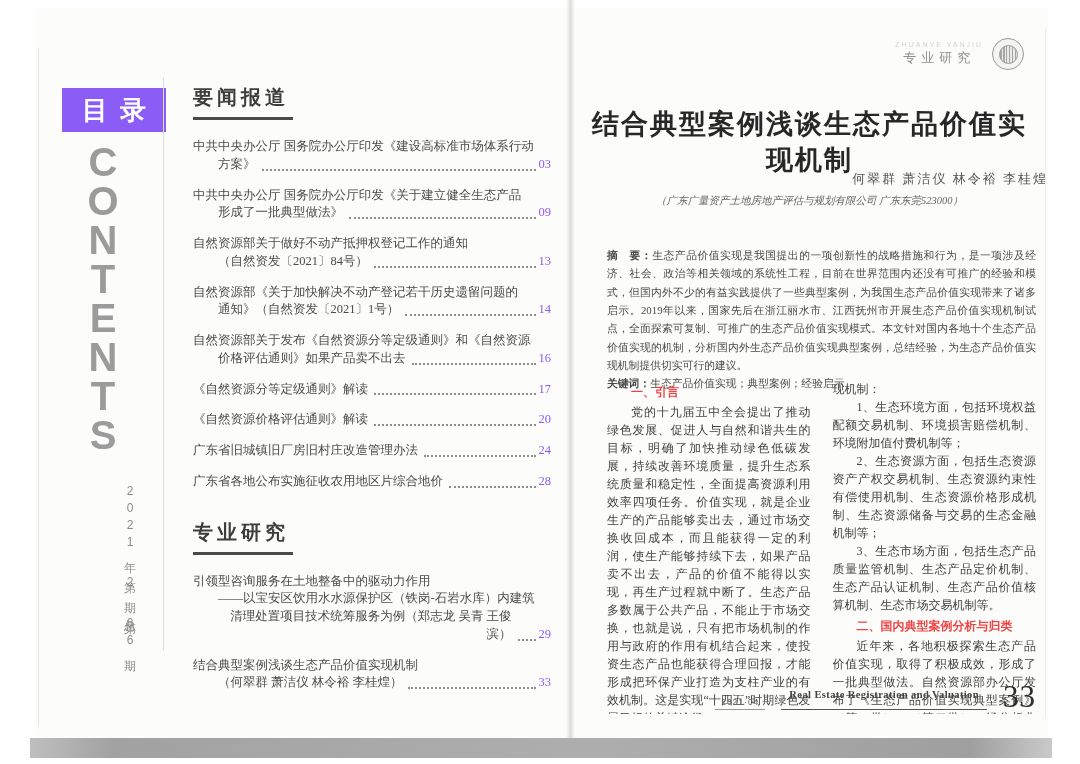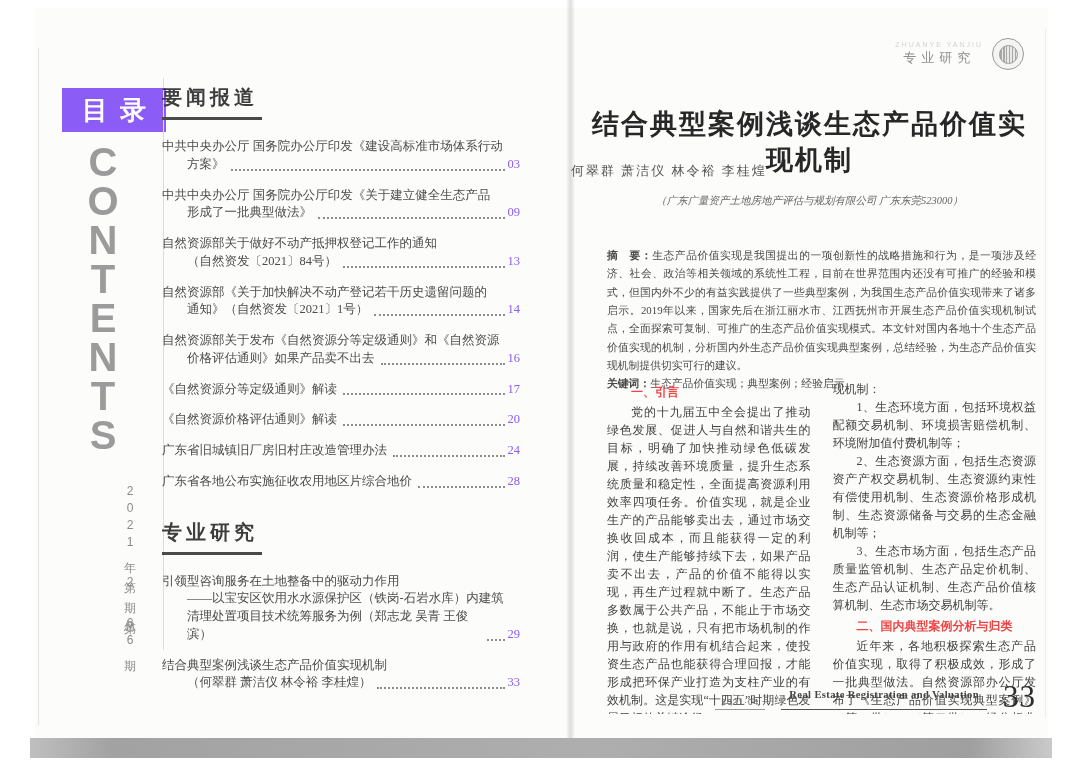--- a/index.html
+++ b/index.html
@@ -23,45 +23,45 @@
               font-family:"Liberation Sans",sans-serif; font-size:26px; font-weight:700;
               letter-spacing:12px; text-indent:12px; }
   .contents-vert { position:absolute; left:48px; top:132px; writing-mode:vertical-rl; text-orientation:upright;
               font-family:"Liberation Sans",sans-serif; font-weight:700; font-size:40px; line-height:1;
               color:#9b9b9b; letter-spacing:-5px; }
   .issue-vert { position:absolute; left:86px; top:476px; writing-mode:vertical-rl; text-orientation:upright;
               font-family:"Liberation Sans",sans-serif; font-size:12px; color:#8a8a8a; letter-spacing:3px; }
   .sidebar-rule { position:absolute; left:128px; top:70px; bottom:88px; width:1px; background:#dcdcdc; }
 
   
-  .toc { position:absolute; left:127px; top:76px; width:358px; }
+  .toc { position:absolute; left:158px; top:76px; width:358px; }
   .toc-section { margin-bottom:28px; }
   .sec-title { font-family:"Liberation Sans",sans-serif; font-size:20px; font-weight:700; color:#3d3d3d;
                letter-spacing:4px; border-bottom:3px solid #4a4a4a; display:inline-block;
                padding:0 4px 6px 0; margin:0 0 18px 0; }
   .toc-item { margin-bottom:13px; font-size:12.5px; color:#4b4b4b; line-height:1.42; }
-  .toc-line { display:flex; align-items:flex-end; }
+  .toc-line { display:flex; align-items:flex-end;text-align:right; }
   .toc-line .t { white-space:pre-wrap; }
   .toc-line.cont .t { padding-left:2em; }
   .leader { flex:1 1 auto; border-bottom:2px dotted #8d8d8d; margin:0 3px 3px 6px; min-width:18px; }
   .pg { color:#8b5cf6; }
 
   
   .corner { position:absolute; top:30px; right:24px; display:flex; align-items:center; gap:9px; }
   .corner-text { text-align:center; }
   .corner-pinyin { font-family:"Liberation Sans",sans-serif; font-size:7px; color:#d2d2d0; letter-spacing:2px; }
   .corner-label  { font-size:13px; color:#8f8f8f; letter-spacing:5px; margin-top:1px; }
   .emblem { width:30px; height:30px; border-radius:50%; border:1.6px solid #9a9a9a;
             display:flex; align-items:center; justify-content:center; background:#f4f4f2; }
   .emblem-inner { width:17px; height:17px; border-radius:50%; border:1px solid #9a9a9a;
             background:repeating-linear-gradient(90deg,#a8a8a6 0 1.5px,#e9e9e6 1.5px 3px); }
 
   .art-title   { position:absolute; top:80px; left:16px; right:16px; text-align:center;
                  font-size:27px; font-weight:700; color:#272727; letter-spacing:2px; }
-  .art-authors { position:absolute; top:154px; left:0; right:0; text-align:left;
+  .art-authors { position:absolute; top:162px; left:0; right:0; text-align:right;
                  font-size:13px; color:#555; letter-spacing:2px; }
   .art-affil   { position:absolute; top:186px; left:0; right:0; text-align:center;
                  font-size:10.5px; font-style:italic; color:#666; }
 
   .abstract { position:absolute; top:238px; left:36px; right:12px; font-size:10.8px; line-height:1.7;
               color:#4a4a4a; text-align:justify; }
   .abstract p { margin:0; }
   .lbl { font-weight:700; }
   .keywords { margin-top:2px; }
 

